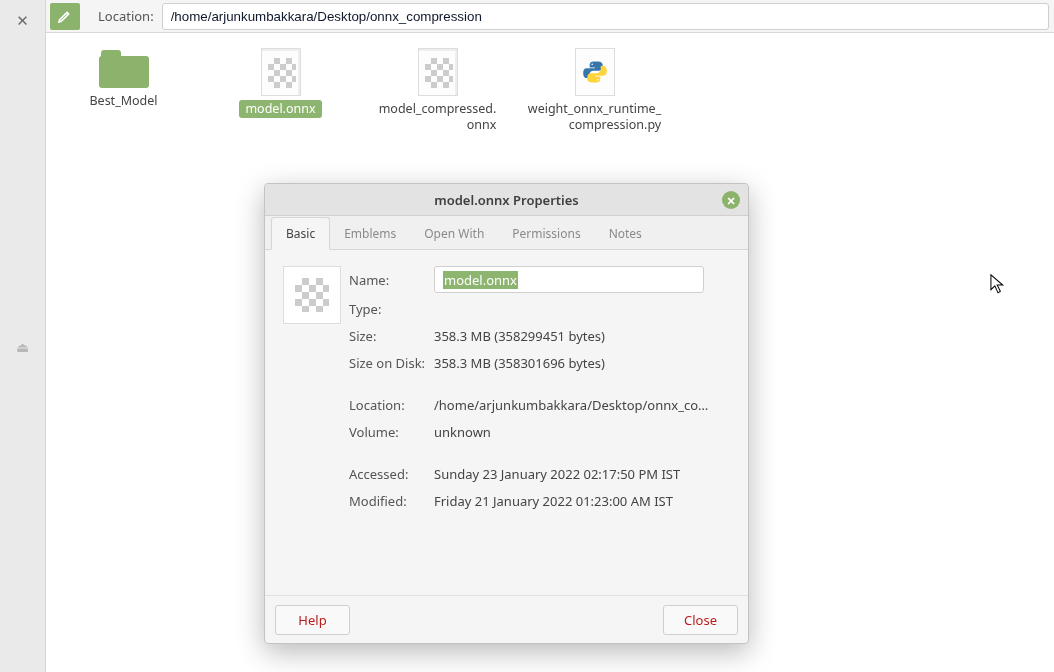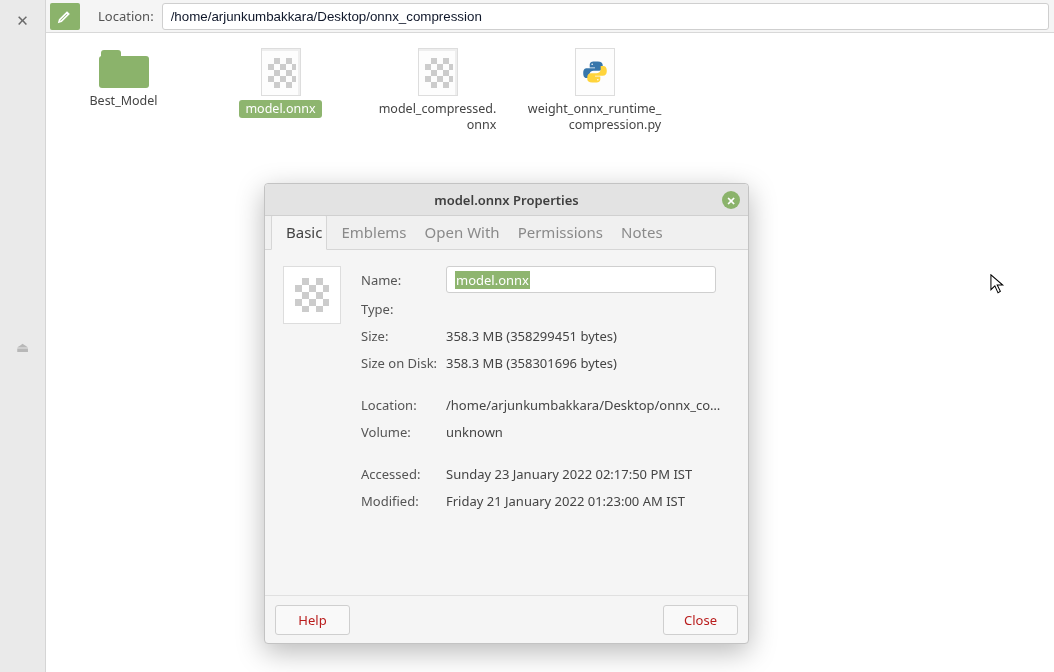--- a/index.html
+++ b/index.html
@@ -190,38 +190,38 @@
   }
   .tabs {
     display: flex;
     border-bottom: 1px solid #d6d6d6;
     background: #f0f0f0;
     padding-left: 6px;
     height: 34px;
     align-items: flex-end;
   }
   .tab {
-    padding: 7px 4px 7px 14px;
+    padding: 7px 14px 7px 14px;
     color: #8a8a8a;
     cursor: pointer;
-    font-size: 15px;
+    font-size: 12px;
   }
   .tab.active {
     background: #f5f5f5;
     color: #444;
     border: 1px solid #d6d6d6;
     border-bottom: 1px solid #f5f5f5;
     border-radius: 3px 3px 0 0;
     margin-bottom: -1px;
   }
   .dlg-body {
     flex: 1;
     padding: 16px 18px 10px 18px;
     display: flex;
-    gap: 20px;
+    gap: 8px;
   }
   .thumb {
     width: 58px; height: 58px;
     border: 1px solid #ddd;
     background: #fff;
     display: flex; align-items: center; justify-content: center;
     flex: 0 0 auto;
   }
   .thumb-inner {
     width: 34px; height: 34px;

